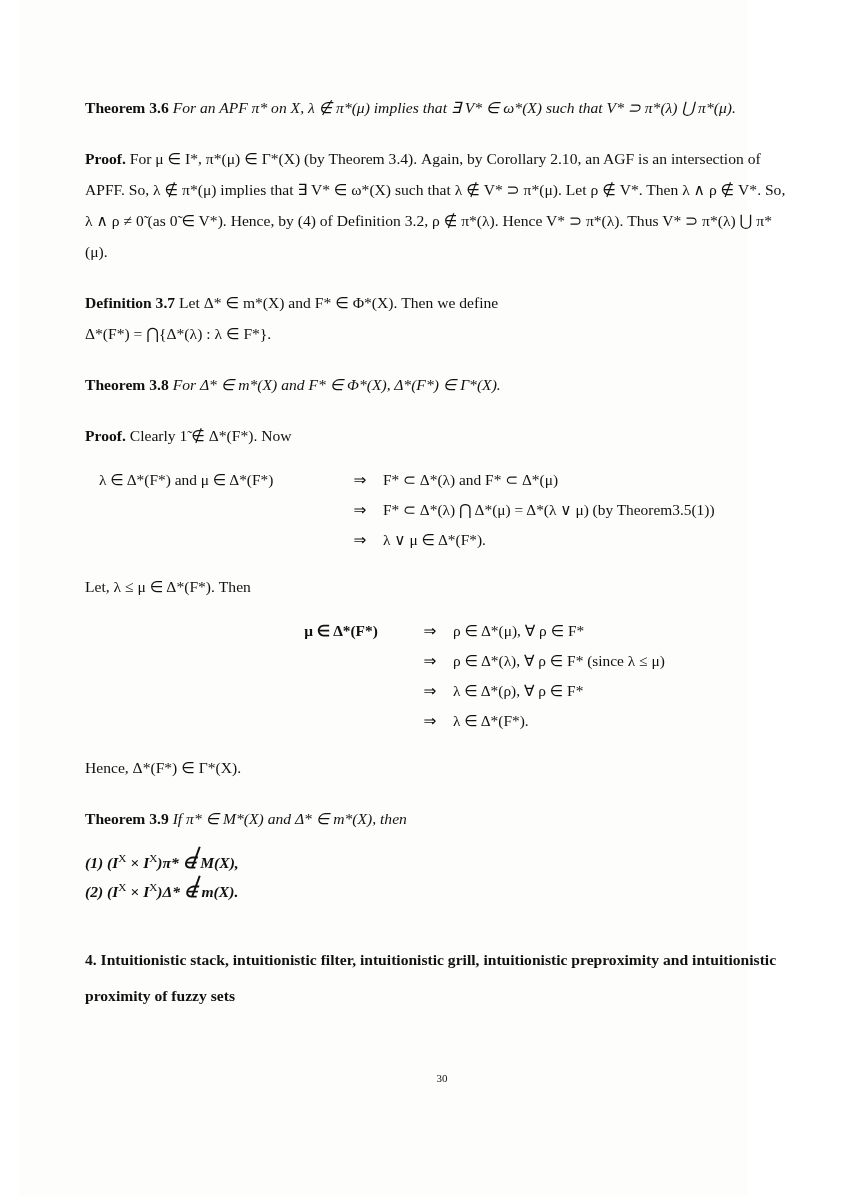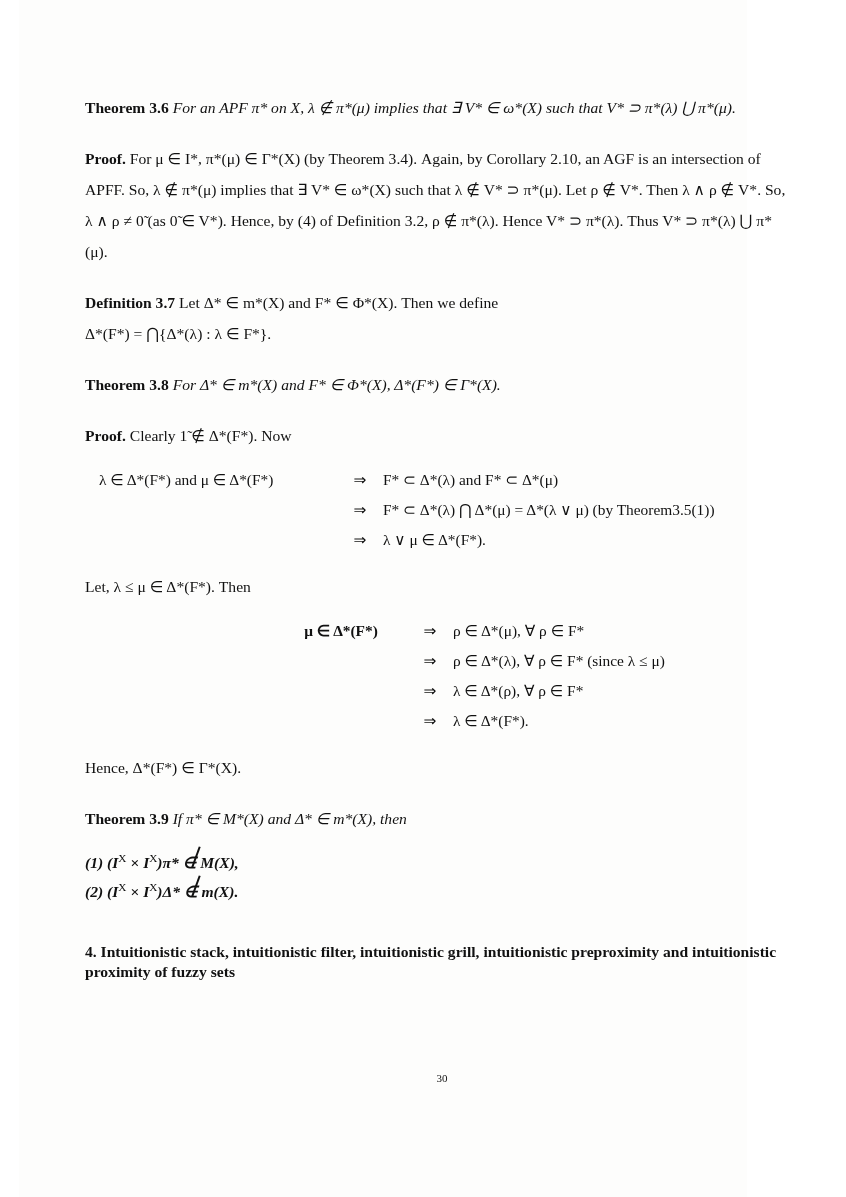--- a/index.html
+++ b/index.html
@@ -58,21 +58,21 @@
   .d2 .rhs { text-align: left; }
 
   .listline {
     font-size: 15.6px;
     line-height: 29px;
     margin: 0;
   }
   .sec-head {
     font-weight: bold;
     font-size: 15.6px;
-    line-height: 20px;
+    line-height: 36px;
     margin: 30px 0 20px 0;
   }
   .pagenum {
     position: absolute;
     left: 0;
     top: 1072px;
     width: 846px;
     text-align: center;
     font-size: 11px;
   }

